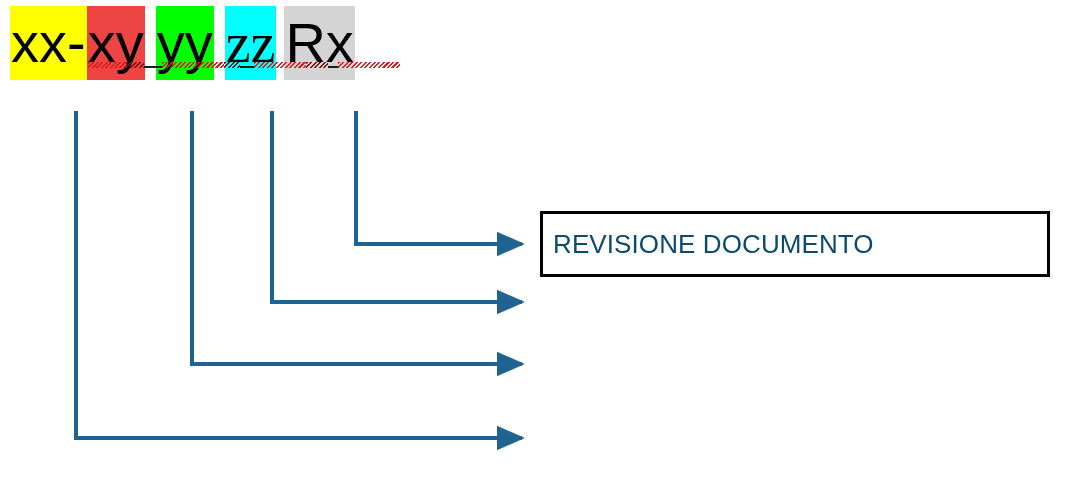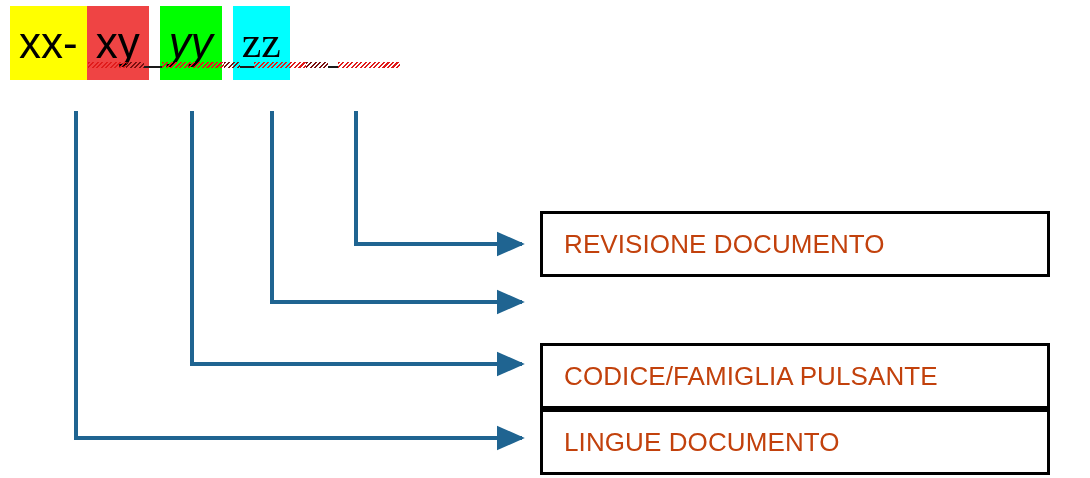--- a/index.html
+++ b/index.html
@@ -24,26 +24,26 @@
     position: absolute;
     left: 10px;
     top: 6px;
     height: 76px;
     display: flex;
     align-items: flex-start;
     white-space: pre;
   }
   .code-seg {
     font-family: "Liberation Sans", sans-serif;
-    font-size: 44px;
+    font-size: 56px;
     line-height: 74px;
     color: #000000;
     display: inline-block;
     height: 74px;
-    padding: 0 9px;
+    padding: 0 1px;
     box-sizing: border-box;
   }
   .code-gap {
     display: inline-block;
     width: 11px;
     height: 74px;
   }
   .code-gap-sm {
     display: inline-block;
     width: 8px;
@@ -91,42 +91,43 @@
     width: 510px;
     height: 66px;
     border: 3px solid #000000;
     box-sizing: border-box;
     background: #ffffff;
     display: flex;
     align-items: center;
   }
   .label-box span {
     display: block;
-    padding-left: 21px;
+    padding-left: 10px;
     font-family: "Liberation Sans", sans-serif;
     font-size: 26px;
     line-height: 30px;
-    color: #c2410c;
+    color: #0c4a6e;
     letter-spacing: 0.1px;
     white-space: nowrap;
   }
 </style>
 </head>
 <body>
 
 <div id="canvas">
 
   <div id="code-string">
     <span class="code-seg" style="background:#ffff00;">xx-</span>
     <span class="code-seg" style="background:#ef4444;">xy</span>
     <span class="code-gap"></span>
-    <span class="code-seg" style="background:#00ff00;font-style:italic;">yy</span>
+    <span class="code-seg" style="background:#00ff00;">yy</span>
     <span class="code-gap"></span>
     <span class="code-seg" style="background:#00ffff;font-family:Liberation Serif, serif;">zz</span>
     <span class="code-gap-sm"></span>
+    <span class="code-seg" style="background:#d4d4d4;">Rx</span>
   </div>
 
   <div class="squiggle" style="left:88px;  width:38px;"></div>
   <div class="squiggle dark" style="left:126px; width:18px;"></div>
   <div class="squiggle-line" style="left:144px; width:18px;"></div>
   <div class="squiggle" style="left:162px; width:62px;"></div>
   <div class="squiggle dark" style="left:224px; width:16px;"></div>
   <div class="squiggle-line" style="left:240px; width:14px;"></div>
   <div class="squiggle" style="left:254px; width:52px;"></div>
   <div class="squiggle dark" style="left:306px; width:22px;"></div>
@@ -145,20 +146,14 @@
     <path d="M 272 111 L 272 302 L 522 302" fill="none" stroke="#1f6491" stroke-width="4" marker-end="url(#arrow)"></path>
 
     <path d="M 192 111 L 192 364 L 522 364" fill="none" stroke="#1f6491" stroke-width="4" marker-end="url(#arrow)"></path>
 
     <path d="M 76 111 L 76 438 L 522 438" fill="none" stroke="#1f6491" stroke-width="4" marker-end="url(#arrow)"></path>
   </svg>
 
   <div class="label-box" style="top:211px;">
     <span>REVISIONE DOCUMENTO</span>
   </div>
-  <div class="label-box" style="top:343px;">
-    <span>CODICE/FAMIGLIA PULSANTE</span>
-  </div>
-  <div class="label-box" style="top:409px;">
-    <span>LINGUE DOCUMENTO</span>
-  </div>
 
 </div>
 
 </body></html>

